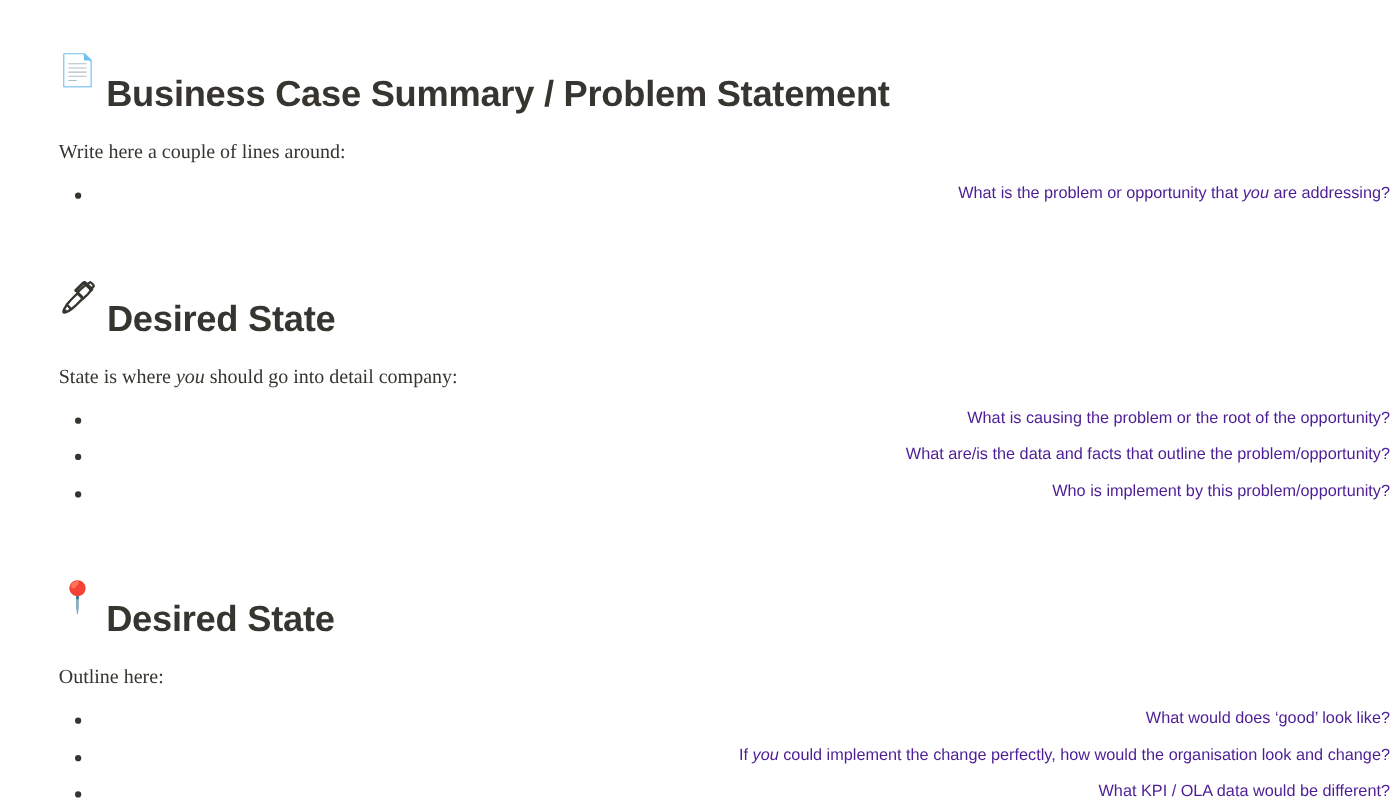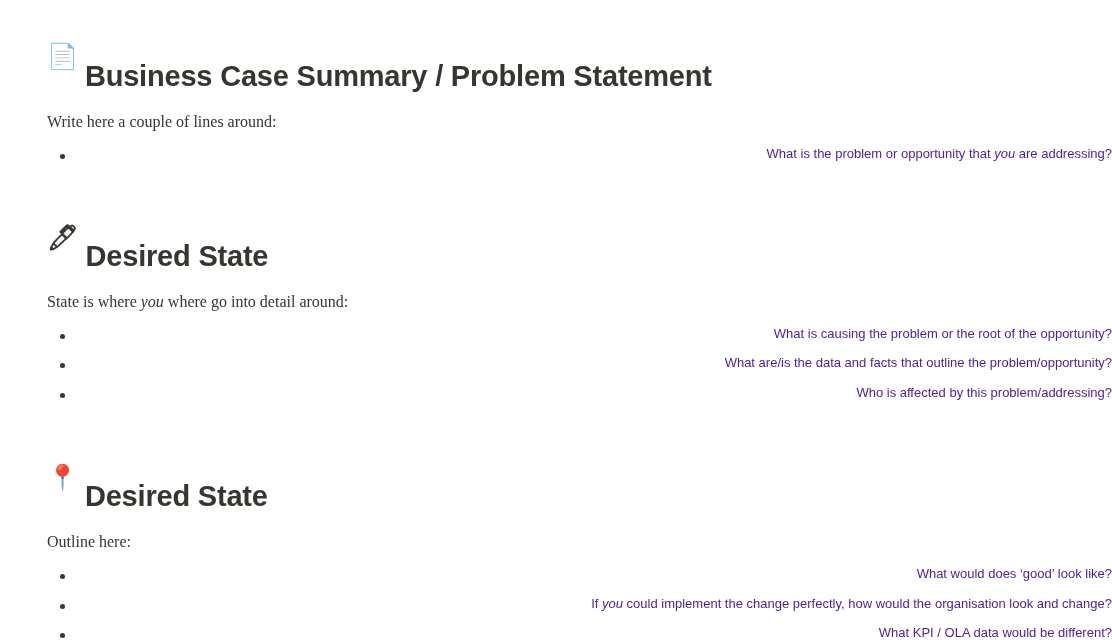--- a/index.html
+++ b/index.html
@@ -136,32 +136,32 @@
     </section>
 
     <section class="section" id="section-current">
 
       <h1 class="section-heading" id="heading-2">
         <span class="h-emoji">🖊</span>
         <span class="h-text">Desired State</span>
       </h1>
 
       <p class="intro" id="intro-2">
-        <span>State is where </span><em class="you">you</em><span> where go into detail around:</span>
+        <span>State is where </span><em class="you">you</em><span> should go into detail company:</span>
       </p>
 
       <ul class="bullets list-gap-1">
         <li>
           <span class="li-text">What is causing the problem or the root of the opportunity?</span>
         </li>
         <li>
           <span class="li-text">What are/is the data and facts that outline the problem/opportunity?</span>
         </li>
         <li>
-          <span class="li-text">Who is affected by this problem/addressing?</span>
+          <span class="li-text">Who is implement by this problem/opportunity?</span>
         </li>
       </ul>
     </section>
 
     <section class="section" id="section-desired">
 
       <h1 class="section-heading" id="heading-3">
         <span class="h-emoji">📍</span>
         <span class="h-text">Desired State</span>
       </h1>

